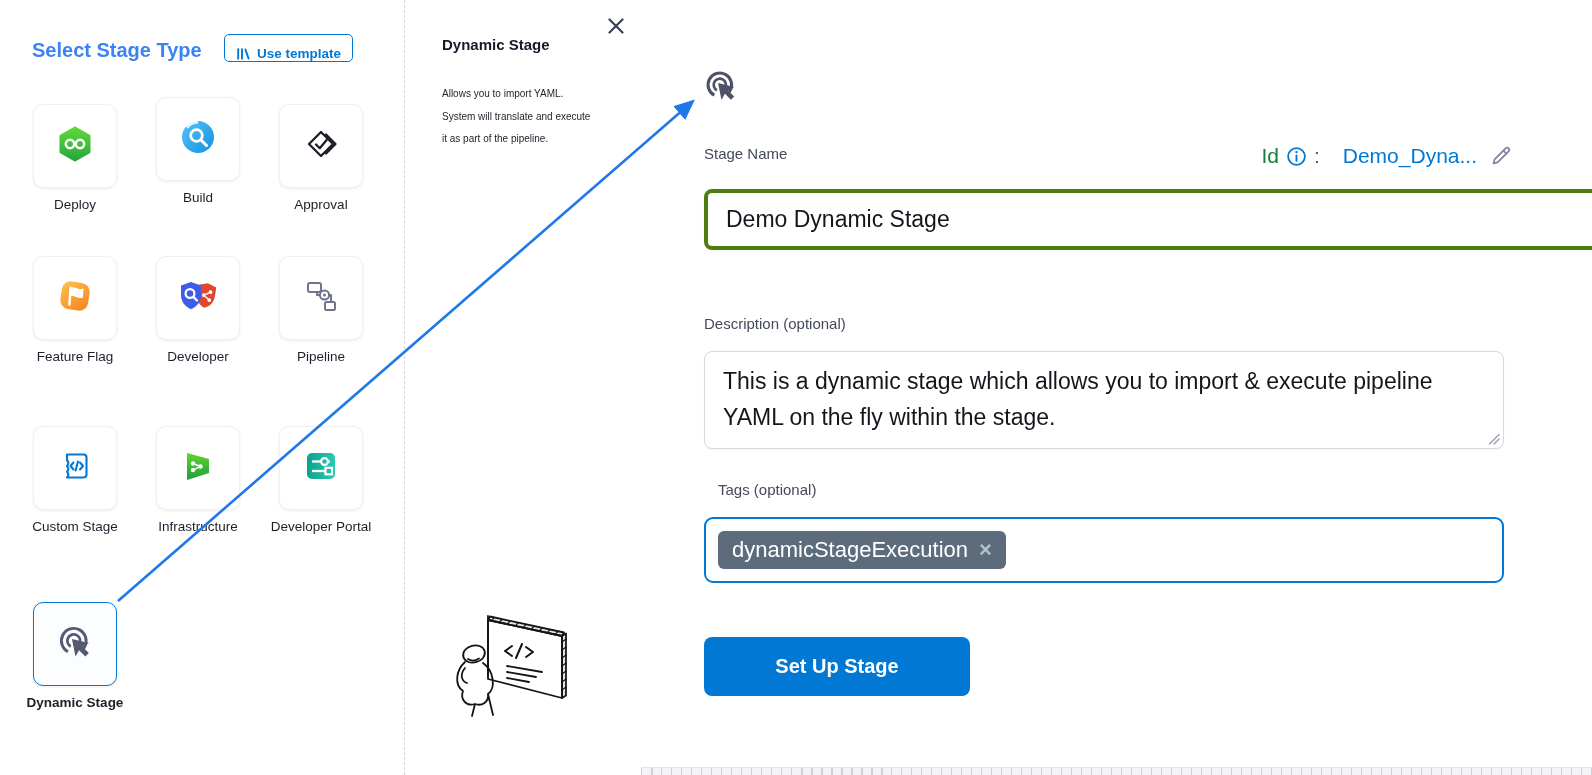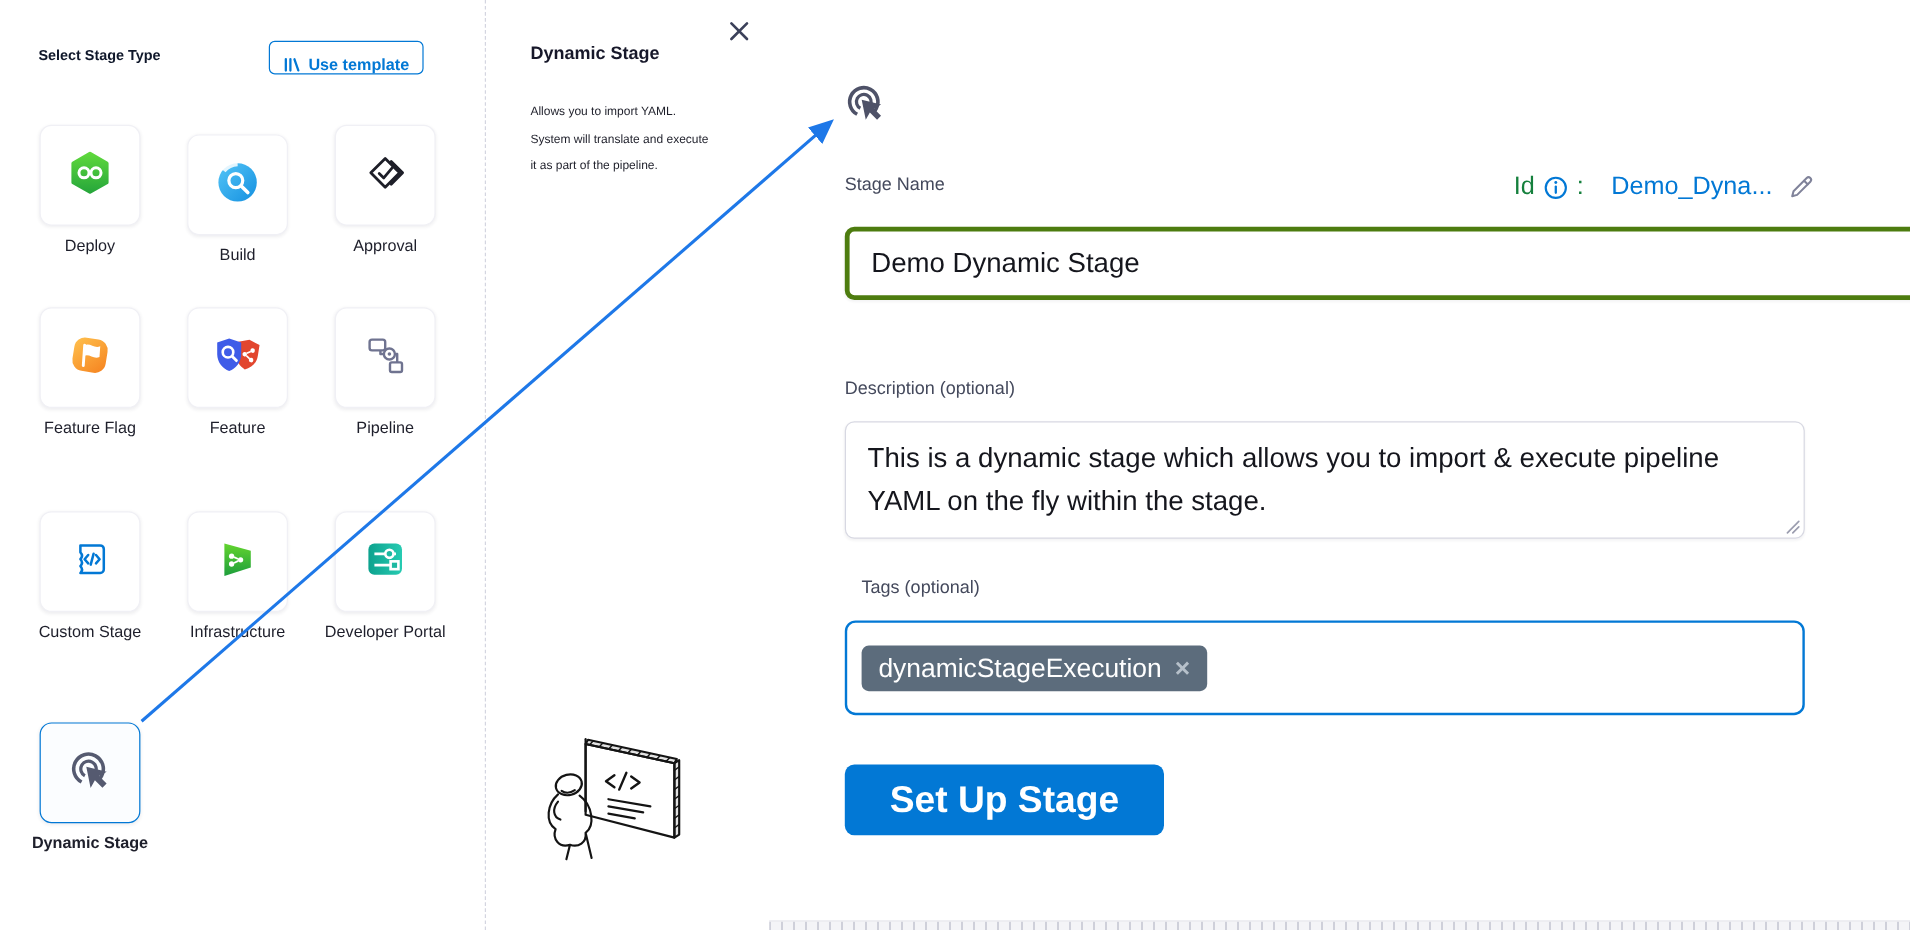--- a/index.html
+++ b/index.html
@@ -7,21 +7,21 @@
   body {
     position: relative;
     font-family: "Liberation Sans", "DejaVu Sans", sans-serif;
     background: #ffffff;
     overflow: hidden;
     color: #1b1c28;
   }
   .abs { position: absolute; }
 
   
-  .left-title { left: 32px; top: 39px; font-size: 12px; font-weight: 700; color: #0f172a; }
+  .left-title { left: 32px; top: 39px; font-size: 20px; font-weight: 700; color: #3b82f6; }
   .use-template-btn {
     left: 224px; top: 34px; height: 28px; padding: 0 11px;
     display: inline-flex; align-items: flex-end; gap: 7px;
     background: #fff; border: 1.5px solid #0278d5; border-radius: 5px;
     color: #0278d5; font-size: 13.5px; font-weight: 600; cursor: pointer;
   }
   .stage { width: 84px; text-align: center; }
   .stage-card {
     width: 84px; height: 84px; background: #fff; border: 1px solid #f0f0f5;
     border-radius: 10px; box-shadow: 0 1px 3px rgba(40,41,61,0.08);
@@ -69,35 +69,35 @@
     left: 704px; top: 351px; width: 800px; height: 98px;
     border: 1px solid #d7d8e2; border-radius: 8px; padding: 11px 18px;
     font-size: 23px; line-height: 36px; color: #15161d; background: #fff;
     resize: none; outline: none; overflow: hidden;
     box-shadow: 0 1px 2px rgba(40,41,61,0.05);
     font-family: "Liberation Sans", "DejaVu Sans", sans-serif;
   }
   .resize-handle { left: 1487px; top: 432px; pointer-events: none; }
 
   .tags-box {
-    left: 704px; top: 517px; width: 800px; height: 79px;
+    left: 704px; top: 517px; width: 800px; height: 66px;
     border: 2px solid #0278d5; border-radius: 9px; background: #fff;
     display: flex; align-items: center; padding: 0 12px; cursor: text;
   }
   .tag-chip {
     display: inline-flex; align-items: center; gap: 11px;
     background: #5c6c7c; border-radius: 6px; padding: 6px 14px;
     color: #ffffff; font-size: 22px;
   }
   .tag-remove { color: #b6c0ca; font-size: 22px; font-weight: 700; cursor: pointer; line-height: 1; }
 
   .submit-btn {
     left: 704px; top: 637px; width: 266px; height: 59px;
     background: #0278d5; border: none; border-radius: 8px;
-    color: #ffffff; font-size: 31px; font-weight: 600; cursor: pointer;
+    color: #ffffff; font-size: 20px; font-weight: 600; cursor: pointer;
     font-family: "Liberation Sans", "DejaVu Sans", sans-serif;
   }
 
   
   .canvas-strip {
     left: 641px; top: 767px; width: 951px; height: 8px;
     background: repeating-linear-gradient(90deg, #cfd0da 0 1.5px, #f4f4f7 1.5px 10px);
     border-top: 1px solid #e3e3ea;
   }
 </style>
@@ -130,21 +130,21 @@
             </linearGradient>
           </defs>
     <path d="M20,4 L34,12 V28 L20,36 L6,28 V12 Z" fill="url(#gDep)" stroke="url(#gDep)" stroke-width="3" stroke-linejoin="round"></path>
     <circle cx="15" cy="20" r="4.2" fill="none" stroke="#fff" stroke-width="2.5"></circle>
     <circle cx="25" cy="20" r="4.2" fill="none" stroke="#fff" stroke-width="2.5"></circle>
         </svg></span>
     </div>
   <div class="stage-label">Deploy</div>
 </div>
 
-<div class="abs stage" style="left:156px; top:112px">
+<div class="abs stage" style="left:156px; top:97px">
   <div class="stage-card">
       <span>
     <svg width="40" height="40" viewBox="0 0 40 40">
           <defs>
             <linearGradient id="gBld" x1="0" y1="0" x2="1" y2="1">
               <stop offset="0" stop-color="#55c5f7"></stop>
               <stop offset="1" stop-color="#1490e0"></stop>
             </linearGradient>
           </defs>
     <circle cx="20" cy="20" r="16" fill="url(#gBld)"></circle>
@@ -204,21 +204,21 @@
     <line x1="8.5" y1="11.5" x2="11.7" y2="9.4" stroke="#fff" stroke-width="1.4"></line>
             <line x1="8.5" y1="13.5" x2="11.7" y2="15.6" stroke="#fff" stroke-width="1.4"></line>
           </g>
     <g transform="translate(4,6)">
             <path d="M10,0 L20,3.4 V13 C20,20 15.5,25 10,27.2 C4.5,25 0,20 0,13 V3.4 Z" fill="#3f5ce8"></path>
     <circle cx="9" cy="11.5" r="4.4" fill="none" stroke="#fff" stroke-width="2.2"></circle>
     <line x1="12.4" y1="14.9" x2="16" y2="18.5" stroke="#fff" stroke-width="2.4" stroke-linecap="round"></line>
           </g>
         </svg></span>
     </div>
-  <div class="stage-label">Feature</div>
+  <div class="stage-label">Developer</div>
 </div>
 
 <div class="abs stage" style="left:279px; top:256px">
   <div class="stage-card">
       <span>
     <svg width="40" height="40" viewBox="0 0 40 40">
           <g stroke="#6f7390" stroke-width="2" fill="none" stroke-linejoin="round">
     <rect x="7" y="7" width="13" height="9" rx="2"></rect>
     <circle cx="23.5" cy="19" r="4.6"></circle>
             <circle cx="23.5" cy="19" r="1.5" fill="#6f7390" stroke="none"></circle>

